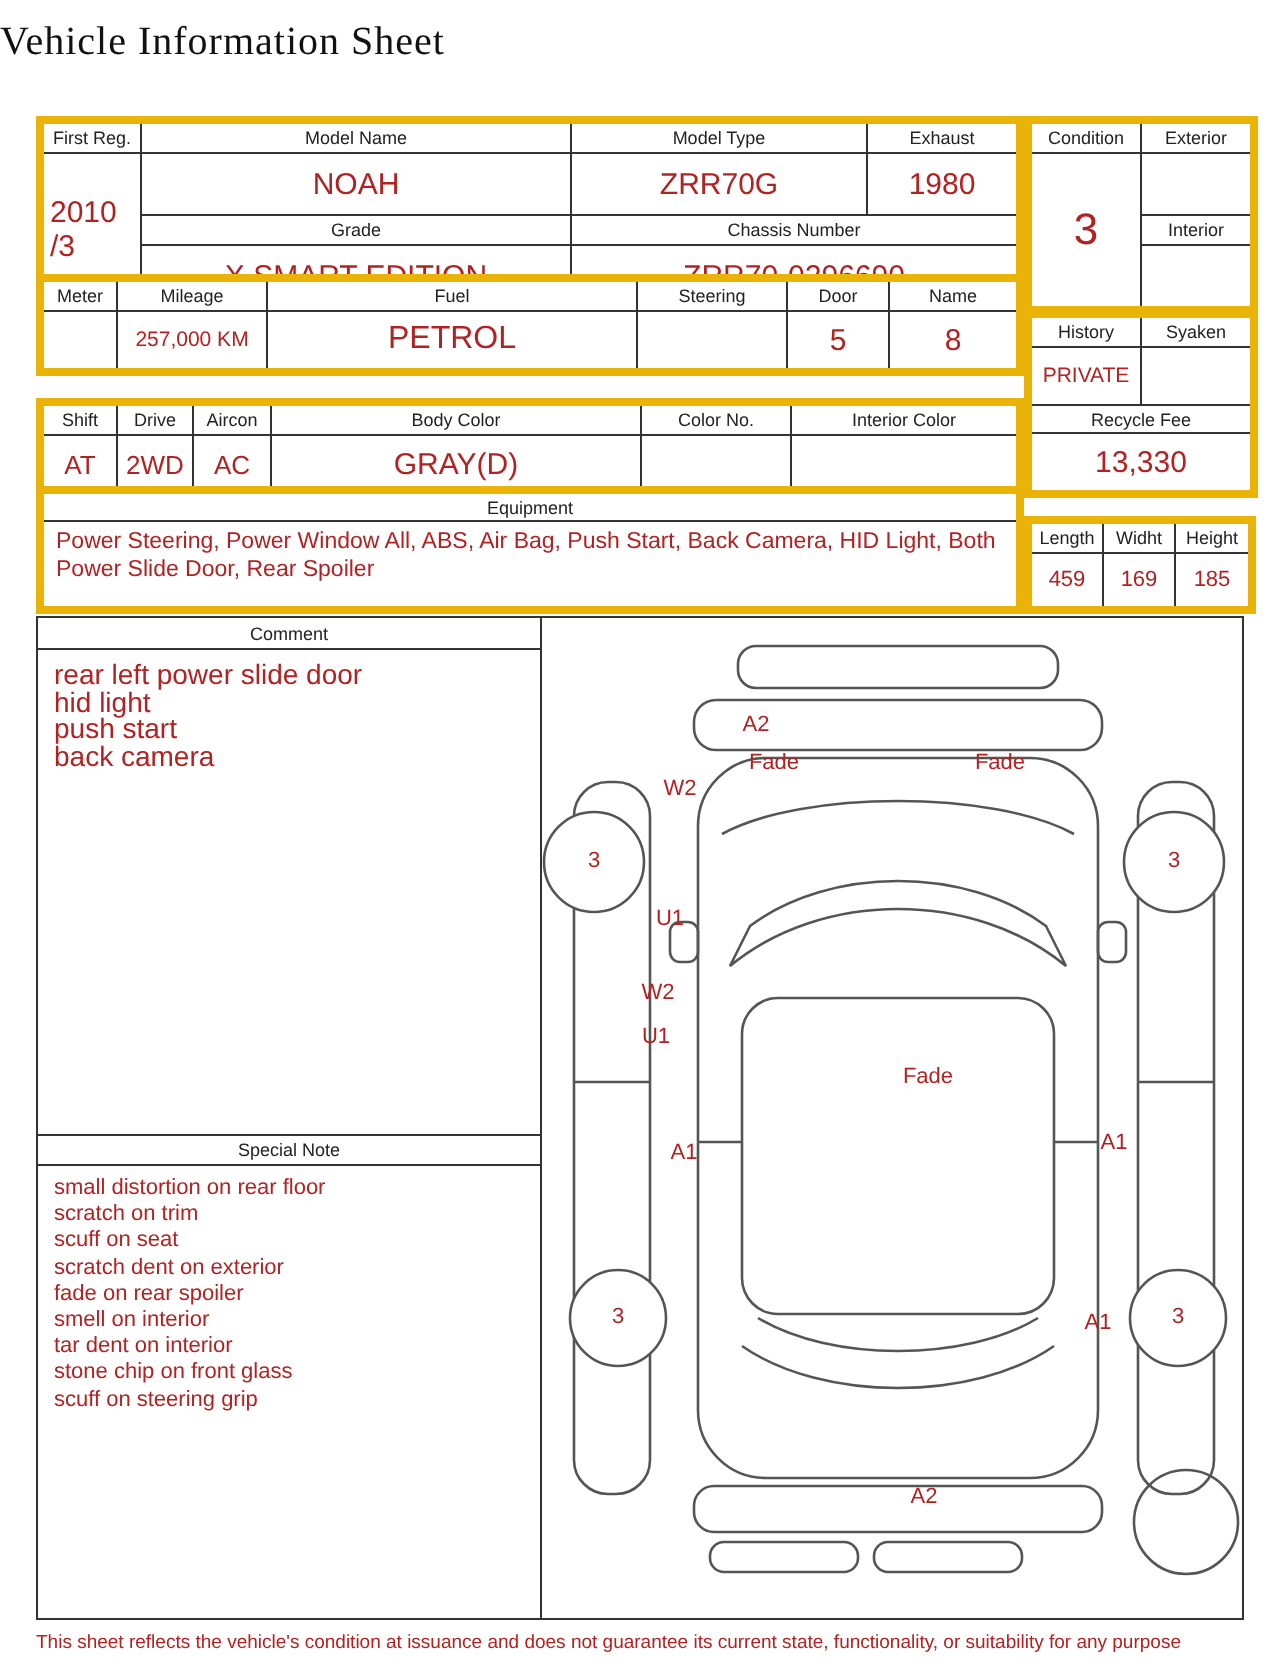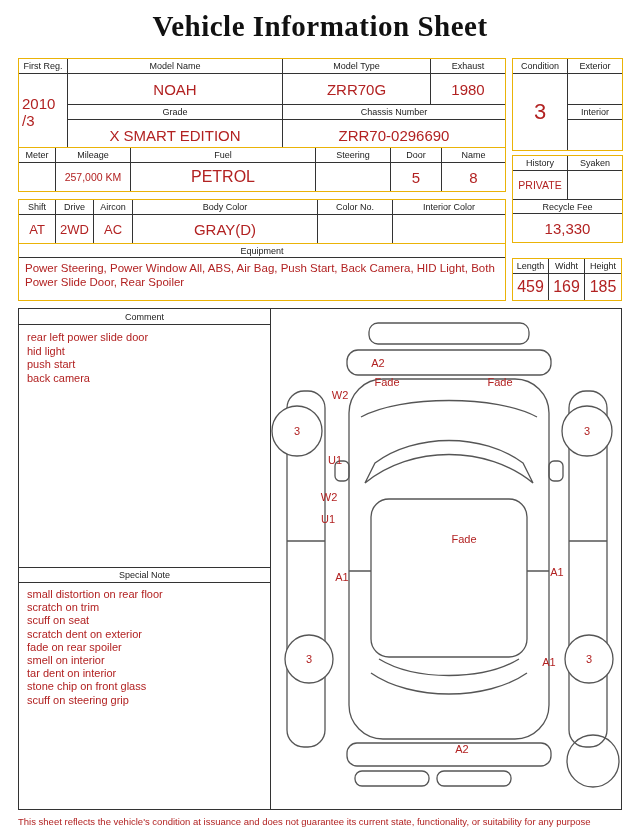--- a/index.html
+++ b/index.html
@@ -1,37 +1,37 @@
 <!DOCTYPE html>
 <html><head>
 <meta charset="utf-8">
 <style>
   *{margin:0;padding:0;box-sizing:border-box}
   html,body{width:640px;height:835px;background:#fff;font-family:"Liberation Sans",sans-serif;color:#222}
   .page{position:absolute;left:0;top:0;width:640px;height:835px;background:#fff;overflow:hidden}
-  .title{position:absolute;top:10px;left:0;width:100%;text-align:center;
-         font-family:"Liberation Serif",serif;font-size:29px;font-weight:700;color:#111;letter-spacing:.5px}
-  .grid{position:absolute;display:grid;gap:1px;background:#333;border:1px solid #eab308}
+  .title{position:absolute;top:10px;left:0;width:100%;text-align:left;
+         font-family:"Liberation Serif",serif;font-size:20px;font-weight:400;color:#111;letter-spacing:.5px}
+  .grid{position:absolute;display:grid;gap:1px;background:#333;border:4px solid #eab308}
   .cell{background:#fff;display:flex;align-items:center;justify-content:center;overflow:hidden;text-align:center}
   .lbl{font-size:9px;color:#222}
   .val{color:#b22222;font-size:14px}
-  .fs15{font-size:15px}.fs16{font-size:16px}.fs13{font-size:13px}.fs22{font-size:22px}.fs10{font-size:10.5px}.fs14{font-size:16px}
+  .fs15{font-size:15px}.fs16{font-size:16px}.fs13{font-size:13px}.fs22{font-size:22px}.fs10{font-size:10.5px}.fs14{font-size:11px}
   .t1l{left:18px;top:58px;grid-template-columns:48px 214px 147px 74px;grid-template-rows:14px 30px 14px 30px}
   .t1r{left:512px;top:58px;grid-template-columns:54px 54px;grid-template-rows:14px 30px 14px 30px}
-  .t2a{left:18px;top:147px;grid-template-columns:36px 74px 184px 74px 50px 63px;grid-template-rows:14px 28px}
+  .t2a{left:18px;top:137px;grid-template-columns:36px 74px 184px 74px 50px 63px;grid-template-rows:14px 28px}
   .t2b{left:18px;top:199px;grid-template-columns:36px 37px 38px 184px 74px 112px;grid-template-rows:14px 28px}
   .t2c{left:18px;top:243px;grid-template-columns:486px;grid-template-rows:13px 42px}
   .t2ra{left:512px;top:155px;grid-template-columns:54px 54px;grid-template-rows:14px 28px 13px 28px}
   .t2rb{left:512px;top:258px;grid-template-columns:35px 35px 36px;grid-template-rows:14px 26px}
   .frval{flex-direction:column;align-items:flex-start;justify-content:center;padding-left:3px;line-height:17px}
   .eqp{justify-content:flex-start;align-items:flex-start;text-align:left;padding:3px 6px;font-size:11.5px;line-height:14px}
   .main{position:absolute;left:18px;top:308px;width:604px;height:502px;border:1px solid #333;background:#fff}
   .leftpane{position:absolute;left:0;top:0;width:252px;height:500px;border-right:1px solid #333}
   .pane-hdr{height:16px;border-bottom:1px solid #333;display:flex;align-items:center;justify-content:center;font-size:9px;color:#222;background:#fff}
-  .comment-body{padding:6px 8px;color:#b22222;font-size:11px;line-height:13.5px;text-align:left}
+  .comment-body{padding:6px 8px;color:#b22222;font-size:14px;line-height:13.5px;text-align:left}
   .sn-hdr{position:absolute;left:0;top:258px;width:100%;height:16px;border-top:1px solid #333;border-bottom:1px solid #333;
           display:flex;align-items:center;justify-content:center;font-size:9px;color:#222}
   .sn-body{position:absolute;left:0;top:277px;width:100%;padding:2px 8px;color:#b22222;font-size:11px;line-height:13.2px;text-align:left}
   .diagram{position:absolute;left:252px;top:0;width:351px;height:500px}
   .diagram svg{position:absolute;left:0;top:0}
   .dlbl{position:absolute;transform:translate(-50%,-50%);color:#b22222;font-size:11px;white-space:nowrap;line-height:1}
   .footer{position:absolute;left:18px;top:816px;width:610px;color:#b22222;font-size:9.5px;line-height:11px}
 </style>
 </head>
 <body>

